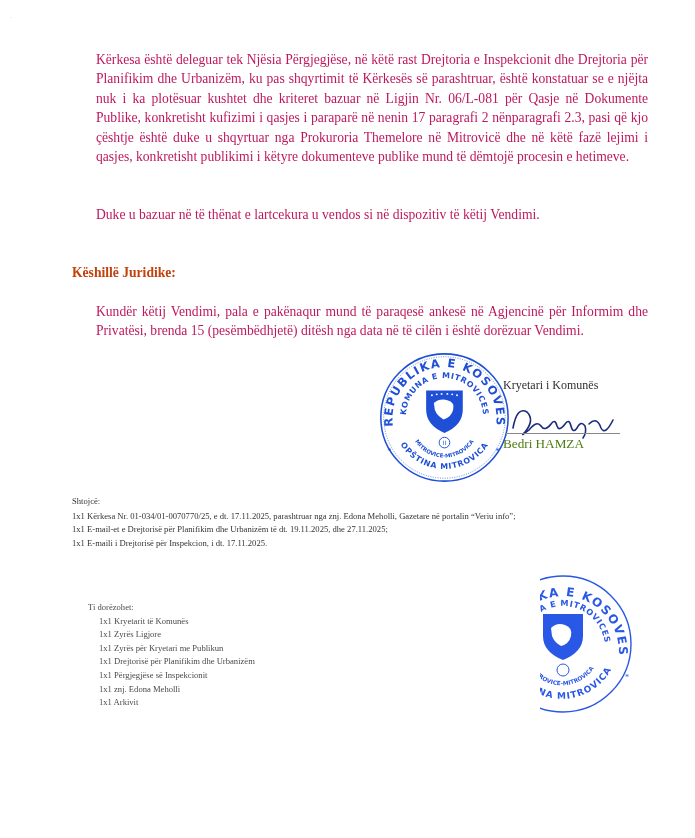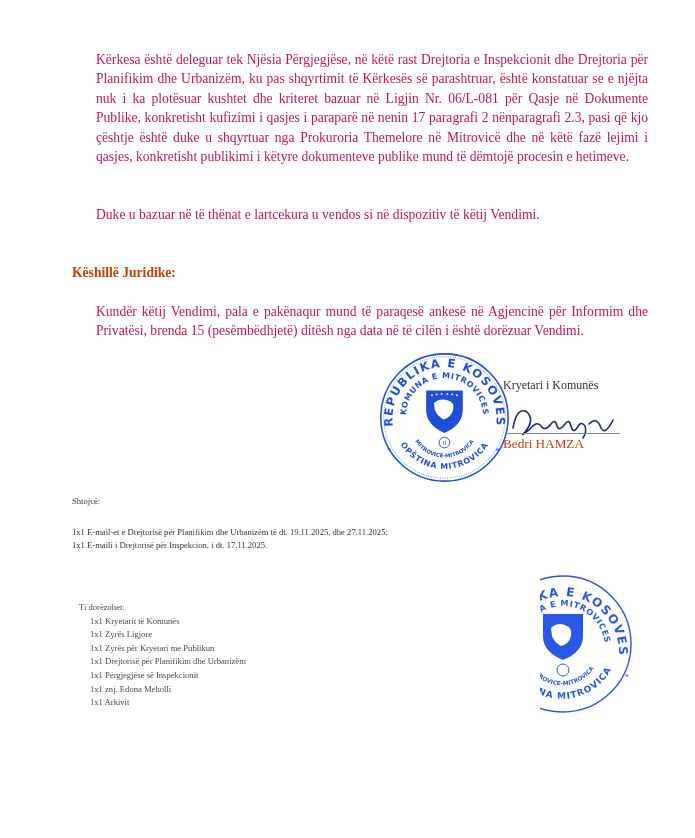--- a/index.html
+++ b/index.html
@@ -13,28 +13,28 @@
     position: absolute; left: 72px; width: 552px;
     font-size: 13.6px; line-height: 19.4px; text-align: justify;
     color: #be185d;
     margin-left: 24px;
   }
   .p1 { top: 50px; }
   .p2 { top: 205px; }
   .heading { position: absolute; left: 72px; top: 265px; font-size: 13.6px; font-weight: bold; color: #c2410c; }
   .p3 { top: 302px; }
   .sig-title { position: absolute; left: 503px; top: 378px; font-size: 12px; color: #2f2f2f; }
-  .sig-name { position: absolute; left: 503px; top: 436px; font-size: 13.2px; color: #c2410c; }
+  .sig-name { position: absolute; left: 503px; top: 436px; font-size: 13.2px; color: #4d7c0f; }
   .sig-line { position: absolute; left: 505px; top: 433px; width: 115px; height: 1px; background: #888; }
   .signature { position: absolute; left: 505px; top: 398px; width: 120px; height: 50px; }
   .stamp1 { position: absolute; left: 376px; top: 350px; width: 135px; height: 135px; }
   .stamp2 { position: absolute; left: 540px; top: 570px; width: 150px; height: 150px; overflow: hidden; }
   .attach { position: absolute; left: 72px; top: 495px; font-size: 8.6px; line-height: 13.6px; color: #333; font-family: "Liberation Serif", serif; }
-  .attach-title { margin-bottom: 17px; }
-  .recip { position: absolute; left: 79px; top: 601px; font-size: 8.6px; line-height: 13.6px; color: #4a4a4a; font-family: "Liberation Serif", serif; }
+  .attach-title { margin-bottom: 1px; }
+  .recip { position: absolute; left: 88px; top: 601px; font-size: 8.6px; line-height: 13.6px; color: #4a4a4a; font-family: "Liberation Serif", serif; }
   .recip .item { padding-left: 11px; }
 </style>
 </head>
 <body>
 
 <div class="speck">·</div>
 
 <div class="para p1">Kërkesa është deleguar tek Njësia Përgjegjëse, në këtë rast Drejtoria e Inspekcionit dhe Drejtoria për Planifikim dhe Urbanizëm, ku pas shqyrtimit të Kërkesës së parashtruar, është konstatuar se e njëjta nuk i ka plotësuar kushtet dhe kriteret bazuar në Ligjin Nr. 06/L-081 për Qasje në Dokumente Publike, konkretisht kufizimi i qasjes i paraparë në nenin 17 paragrafi 2 nënparagrafi 2.3, pasi që kjo çështje është duke u shqyrtuar nga Prokuroria Themelore në Mitrovicë dhe në këtë fazë lejimi i qasjes, konkretisht publikimi i këtyre dokumenteve publike mund të dëmtojë procesin e hetimeve.</div>
 <div class="para p2">Duke u bazuar në të thënat e lartcekura u vendos si në dispozitiv të këtij Vendimi.</div>
 <div class="heading">Këshillë Juridike:</div>
@@ -77,20 +77,21 @@
 
 <div class="sig-title">Kryetari i Komunës</div>
 <svg class="signature" viewBox="0 0 120 50">
   <path d="M 8 30 Q 12 8 22 14 Q 30 22 20 34 Q 14 40 24 32 Q 32 22 36 28 Q 40 34 46 26 Q 50 20 52 28 Q 54 34 60 26 Q 64 20 66 28 Q 68 36 72 30 Q 76 22 80 28 Q 82 34 78 40 M 84 26 Q 92 18 96 30 Q 100 38 108 22" fill="none" stroke="#1a2c7a" stroke-width="1.6" stroke-linecap="round"></path>
 </svg>
 <div class="sig-line"></div>
 <div class="sig-name">Bedri HAMZA</div>
 
 <div class="attach">
   <div class="attach-title">Shtojcë:</div>
+  <div>1x1 Kërkesa Nr. 01-034/01-0070770/25, e dt. 17.11.2025, parashtruar nga znj. Edona Meholli, Gazetare në portalin “Veriu info”;</div>
   <div>1x1 E-mail-et e Drejtorisë për Planifikim dhe Urbanizëm të dt. 19.11.2025, dhe 27.11.2025;</div>
   <div>1x1 E-maili i Drejtorisë për Inspekcion, i dt. 17.11.2025.</div>
 </div>
 
 <div class="recip">
   <div>Ti dorëzohet:</div>
   <div class="item">1x1 Kryetarit të Komunës</div>
   <div class="item">1x1 Zyrës Ligjore</div>
   <div class="item">1x1 Zyrës për Kryetari me Publikun</div>
   <div class="item">1x1 Drejtorisë për Planifikim dhe Urbanizëm</div>

